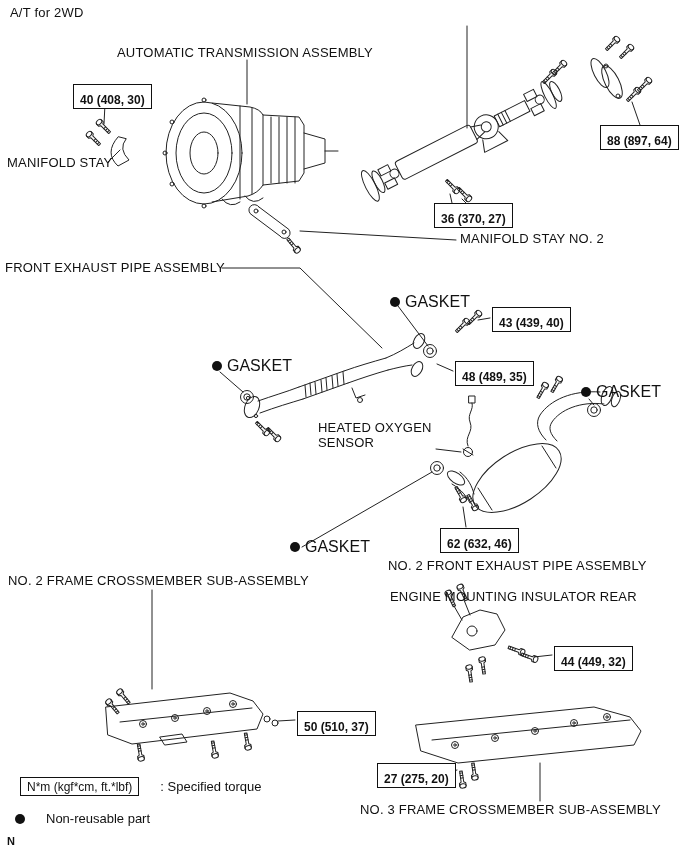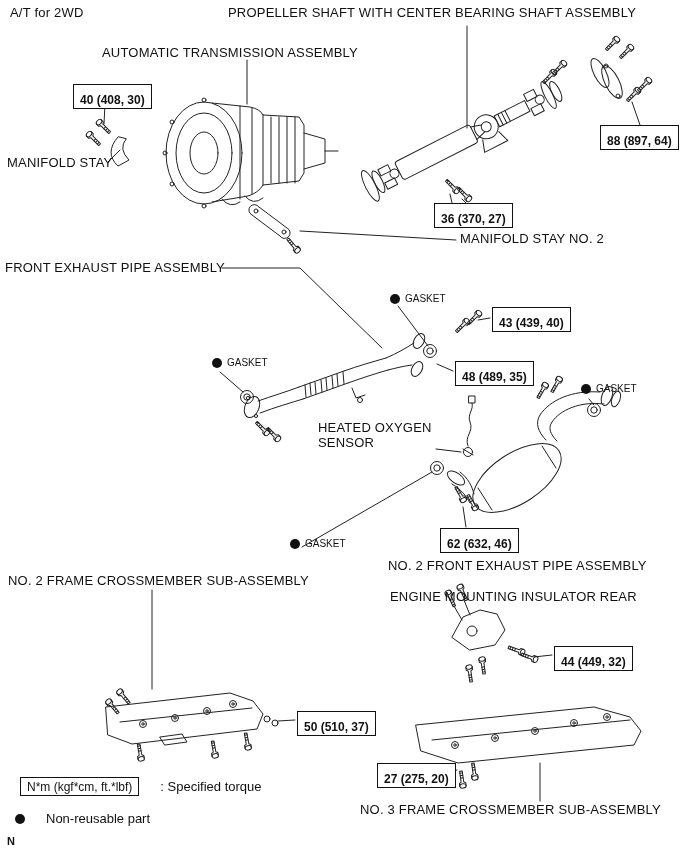--- a/index.html
+++ b/index.html
@@ -13,21 +13,21 @@
   .lbl {
     position:absolute; font-size:13px; line-height:1.15; white-space:nowrap;
     letter-spacing:.2px; color:#111;
   }
   .lbl.wrap { white-space:normal; }
   .torque {
     position:absolute; font-size:12px; font-weight:bold; line-height:1;
     border:1.5px solid #111; background:#fff; padding:9px 6px 2px; white-space:nowrap;
   }
   .gasket {
-    position:absolute; display:flex; align-items:center; gap:5px; font-size:10px;
+    position:absolute; display:flex; align-items:center; gap:5px; font-size:16px;
   }
   .dot {
     width:10px; height:10px; border-radius:50%; background:#111; display:inline-block; flex:0 0 auto;
   }
   .legend-row { position:absolute; display:flex; align-items:center; gap:21px; font-size:13px; }
   .legend-box { border:1.5px solid #111; padding:2px 6px 1px; font-size:12px; background:#fff; }
   .footer-mark { position:absolute; font-size:11px; font-weight:bold; }
 </style>
 </head>
 <body>
@@ -248,23 +248,22 @@
         <use href="#bolt" transform="translate(470,674) rotate(-8)"></use>
         <use href="#bolt" transform="translate(483,666) rotate(-8)"></use>
         <use href="#bolt" transform="translate(462,779) rotate(172)"></use>
         <use href="#bolt" transform="translate(474,771) rotate(172)"></use>
       </g>
     </g>
   </svg>
 
   <div class="lbl" style="left:10px; top:6px;">A/T for 2WD</div>
 
-  <div class="lbl" style="left:228px; top:6px;">PROPELLER SHAFT WITH CENTER BEARING SHAFT ASSEMBLY</div>
-
-  <div class="lbl" style="left:102px; top:46px;">AUTOMATIC TRANSMISSION ASSEMBLY</div>
+
+  <div class="lbl" style="left:117px; top:46px;">AUTOMATIC TRANSMISSION ASSEMBLY</div>
 
   <div class="lbl" style="left:7px; top:156px;">MANIFOLD STAY</div>
 
   <div class="lbl" style="left:460px; top:232px;">MANIFOLD STAY NO. 2</div>
 
   <div class="lbl wrap" style="left:318px; top:421px; width:135px;">HEATED OXYGEN SENSOR</div>
 
   <div class="lbl" style="left:5px; top:261px;">FRONT EXHAUST PIPE ASSEMBLY</div>
 
   <div class="lbl" style="left:388px; top:559px;text-align:right;">NO. 2 FRONT EXHAUST PIPE ASSEMBLY</div>

